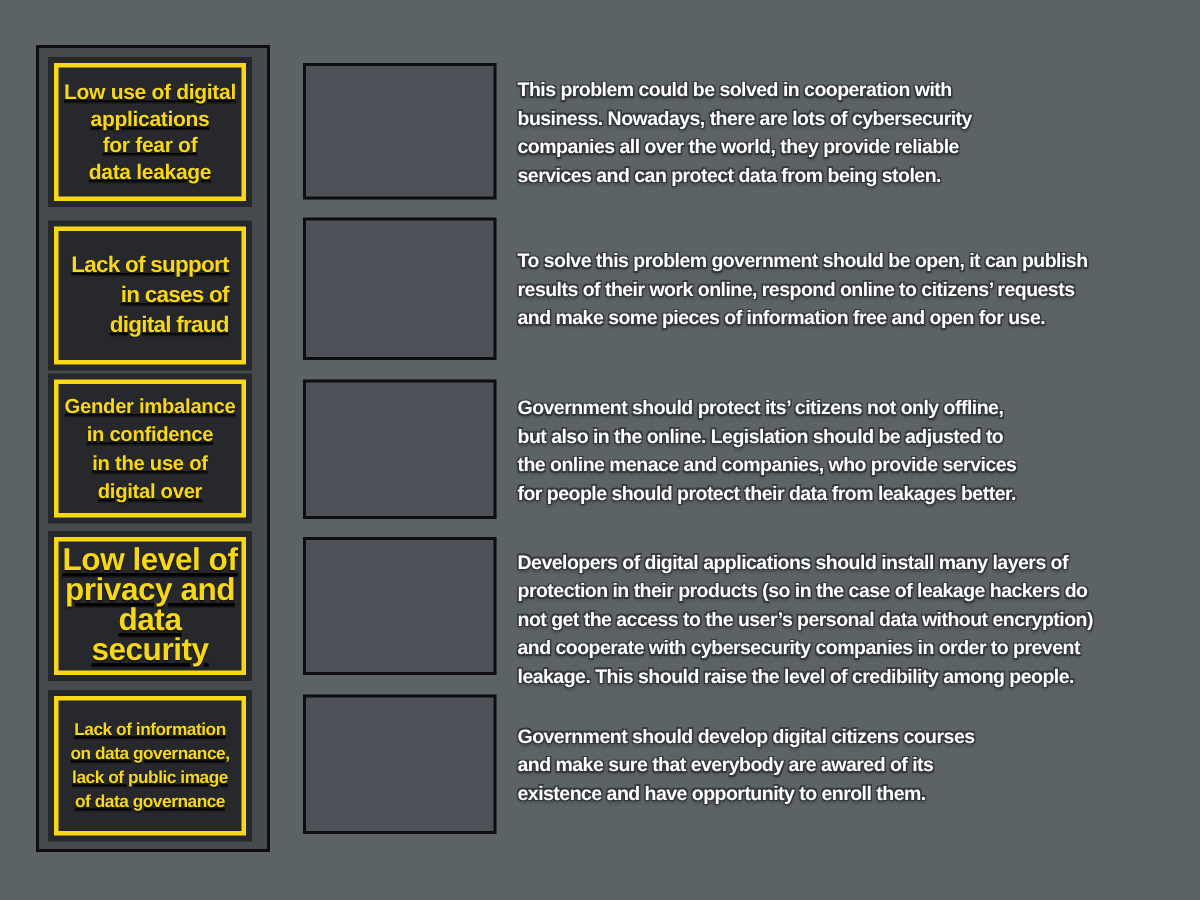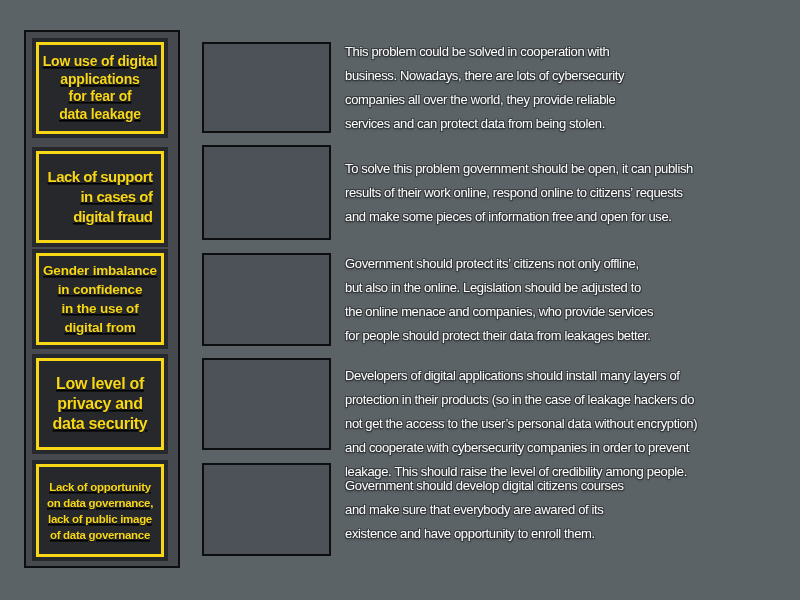--- a/index.html
+++ b/index.html
@@ -29,51 +29,51 @@
     text-decoration:underline;
   }
   .tile-label{
     color:#f7d716;font-weight:bold;white-space:pre-line;
     text-shadow:0 1px 1px rgba(0,0,0,.55);
   }
   .tp1{top:6px;}  .tp2{top:115px;} .tp3{top:217px;} .tp4{top:322px;} .tp5{top:428px;height:101px;}
   .tf1{font-size:14px;line-height:17.5px;letter-spacing:-0.2px;}
   .tf2{font-size:15px;line-height:20px;letter-spacing:-0.5px;text-align:right;}
   .tf3{font-size:13.5px;line-height:19px;letter-spacing:-0.2px;}
-  .tf4{font-size:16px;line-height:20px;letter-spacing:-0.3px;}
+  .tf4{font-size:21px;line-height:20px;letter-spacing:-0.3px;}
   .tf5{font-size:11.5px;line-height:16px;letter-spacing:-0.3px;}
 
   
   .slot{
     position:absolute;left:202px;width:129px;
     background:#4c5257;border:2px solid #0d0e10;box-sizing:border-box;
   }
   .s1{top:42px;height:91px;}
   .s2{top:145px;height:95px;}
   .s3{top:253px;height:93px;}
   .s4{top:358px;height:92px;}
   .s5{top:463px;height:93px;}
 
   
   .definition{
     position:absolute;left:345px;width:452px;
     display:flex;align-items:center;
   }
   .definition-text{
-    color:#ffffff;font-weight:normal;font-size:13px;line-height:24px;
+    color:#ffffff;font-weight:bold;font-size:13px;line-height:19px;
     letter-spacing:-0.35px;white-space:pre;
     text-shadow:
       -1px -1px 0 #34383b, 1px -1px 0 #34383b,
       -1px 1px 0 #34383b, 1px 1px 0 #34383b,
       0 2px 2px rgba(0,0,0,.35);
   }
   .d1{top:42px;height:91px;}
   .d2{top:145px;height:95px;}
   .d3{top:253px;height:93px;}
-  .d4{top:378px;height:92px;}
+  .d4{top:366px;height:92px;}
   .d5{top:463px;height:93px;}
 </style>
 </head>
 <body>
 
 <div class="stage">
 
   <div class="panel">
     <div class="tile tp1">
       <div class="tile-inner">
@@ -88,33 +88,33 @@
         <span class="tile-label tf2">Lack of support
 in cases of
 digital fraud</span>
       </div>
     </div>
     <div class="tile tp3">
       <div class="tile-inner">
         <span class="tile-label tf3">Gender imbalance
 in confidence
 in the use of
-digital from</span>
+digital over</span>
       </div>
     </div>
     <div class="tile tp4">
       <div class="tile-inner">
         <span class="tile-label tf4">Low level of
 privacy and
 data security</span>
       </div>
     </div>
     <div class="tile tp5">
       <div class="tile-inner">
-        <span class="tile-label tf5">Lack of opportunity
+        <span class="tile-label tf5">Lack of information
 on data governance,
 lack of public image
 of data governance</span>
       </div>
     </div>
   </div>
 
   <div class="slot s1"></div>
   <div class="slot s2"></div>
   <div class="slot s3"></div>

